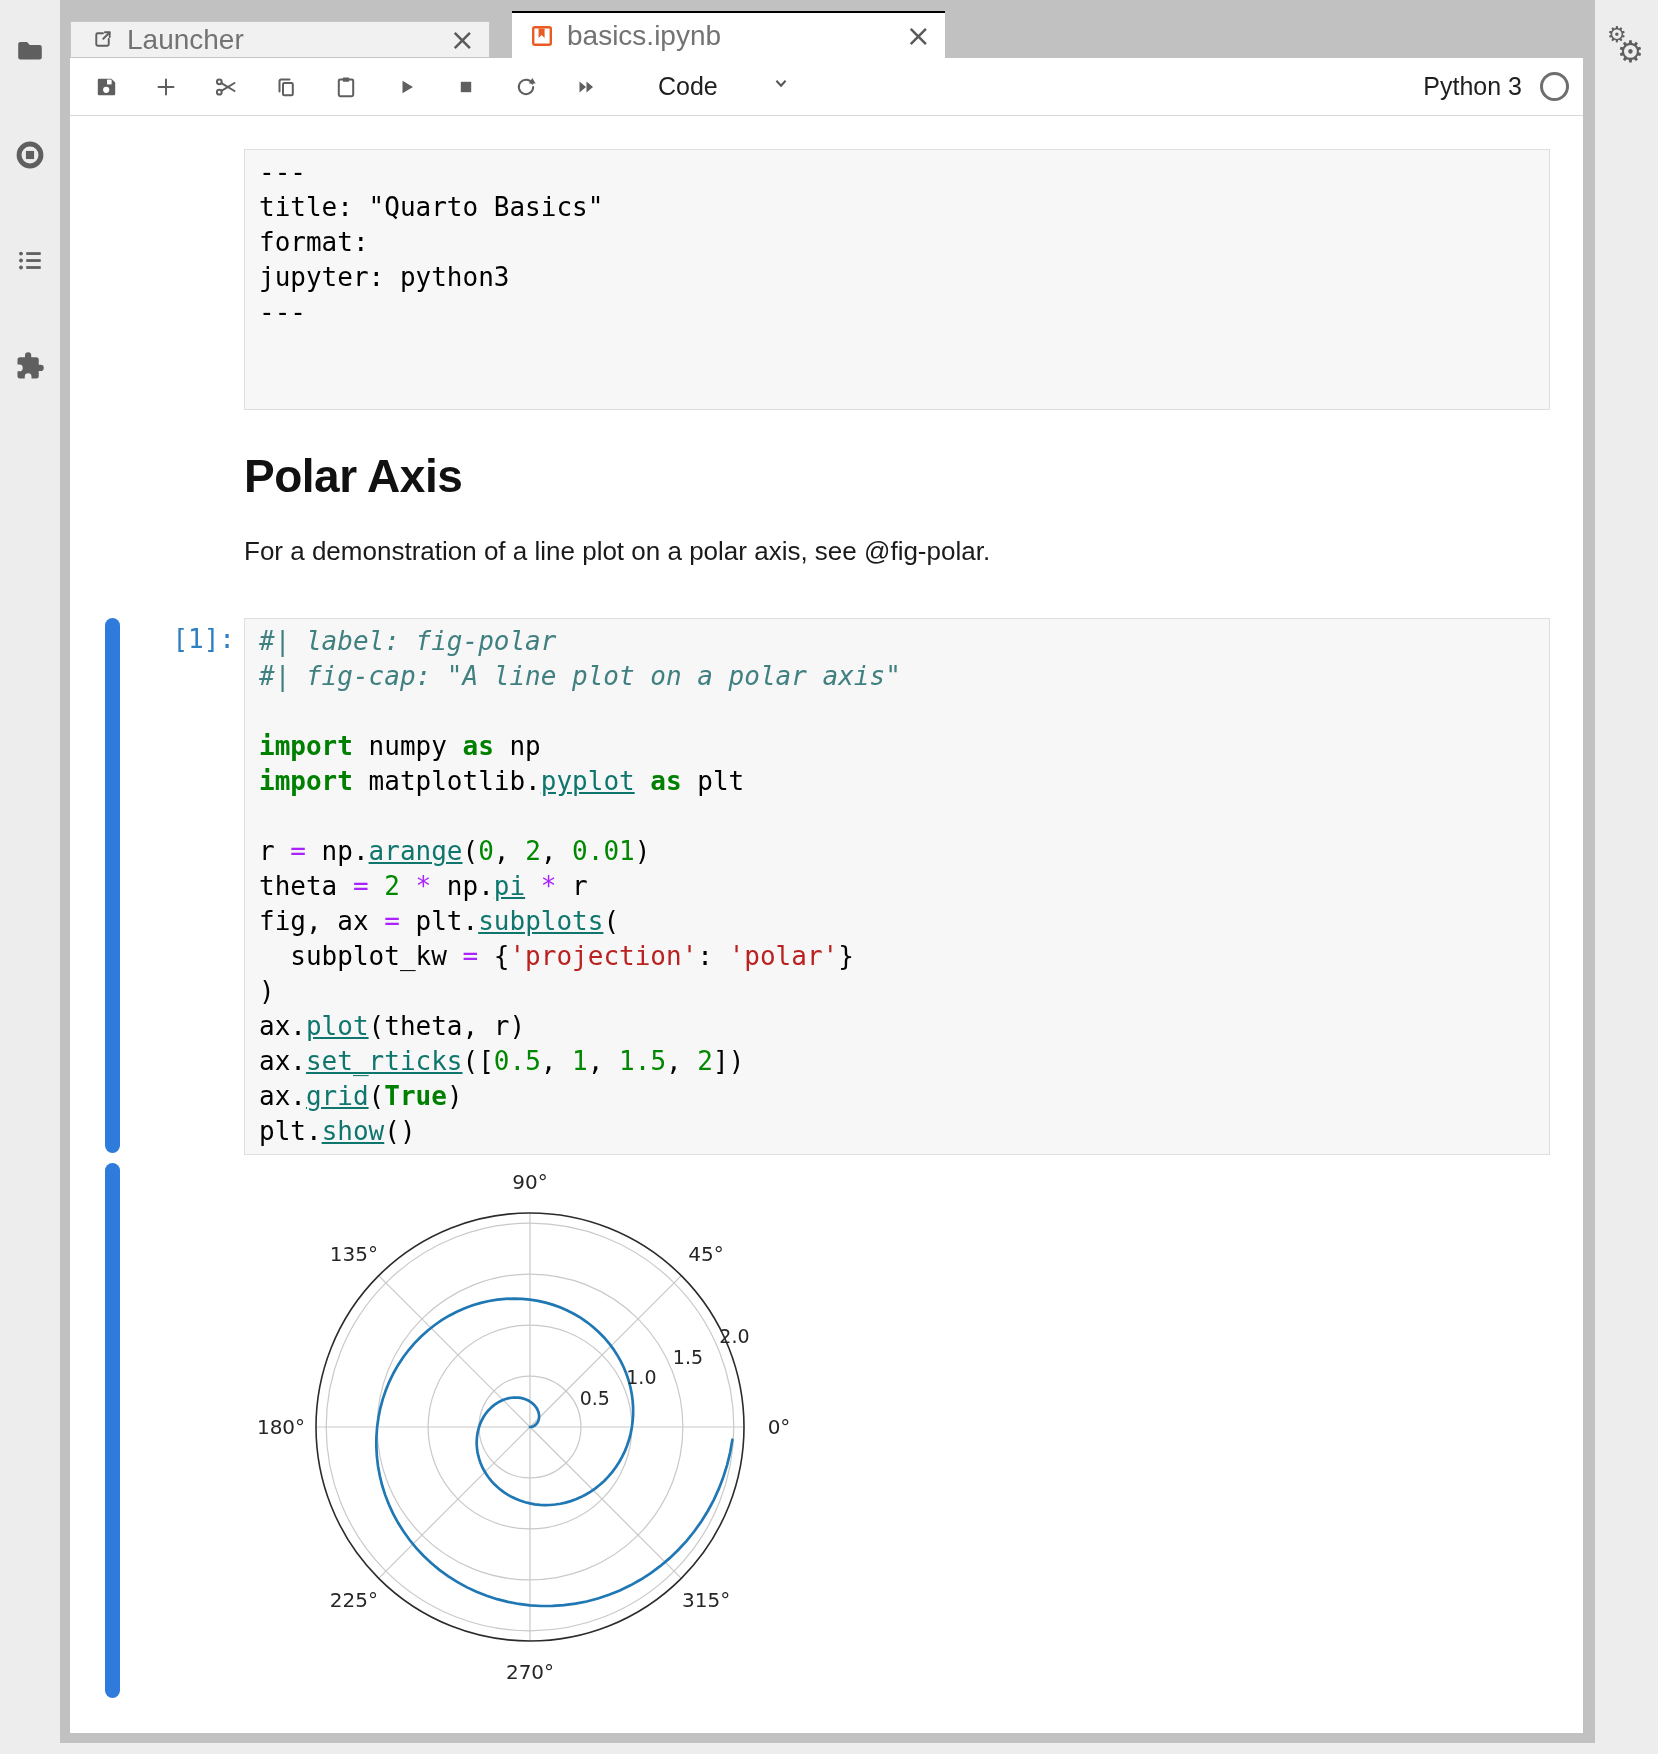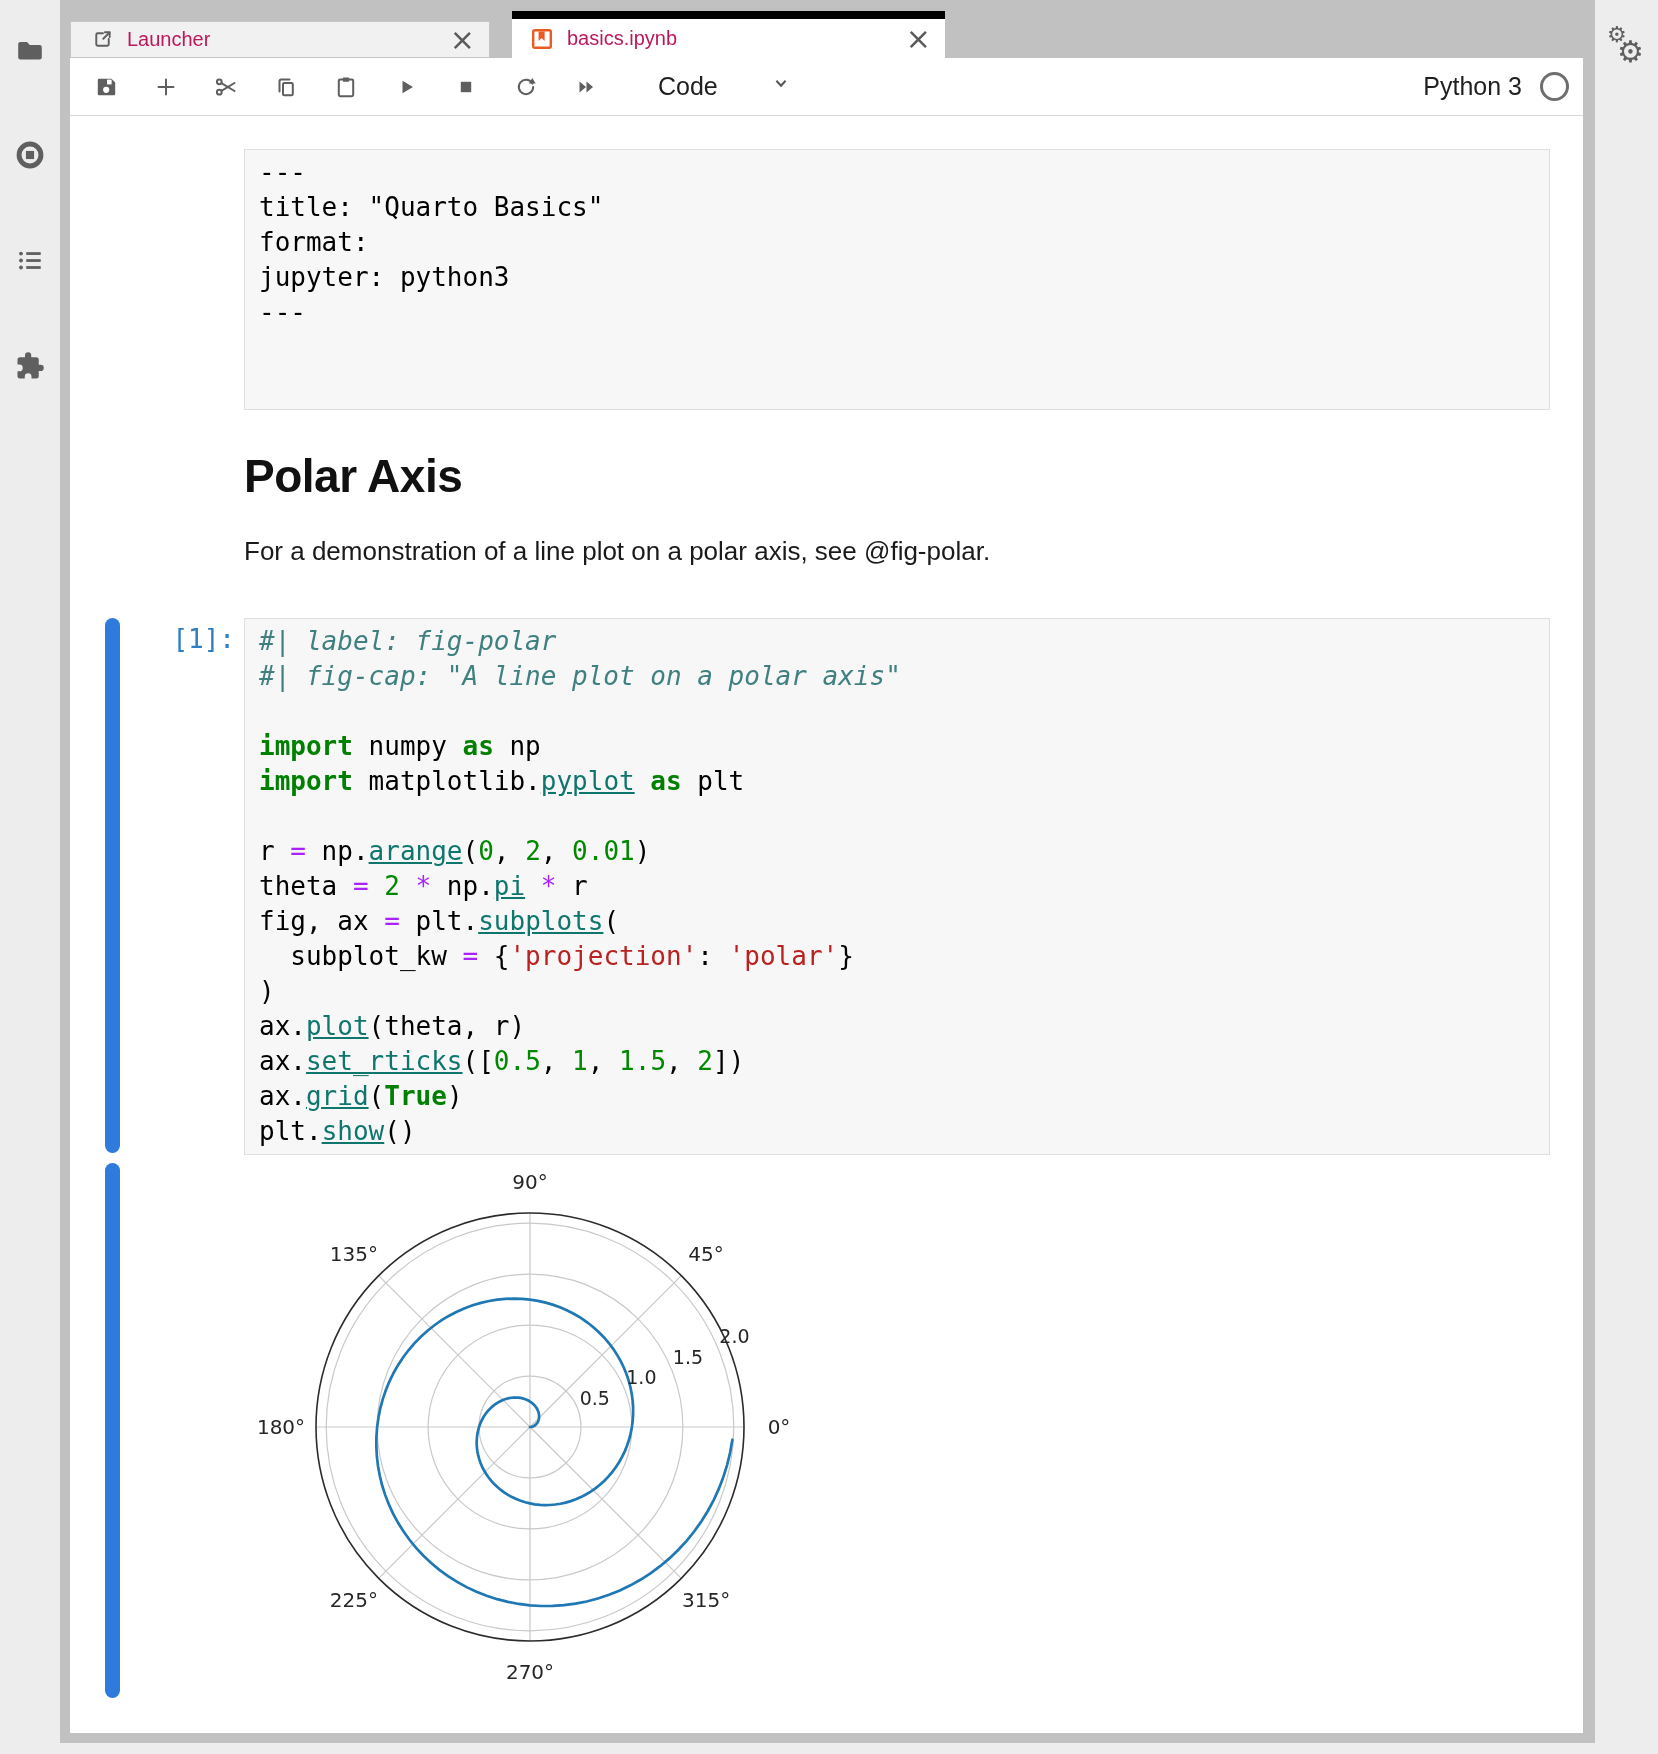--- a/index.html
+++ b/index.html
@@ -16,22 +16,22 @@
   .gears .g1 { position:absolute; left:0; top:0; font-size:22px; font-family:"DejaVu Sans", sans-serif; }
   .gears .g2 { position:absolute; left:10px; top:12px; font-size:30px; font-family:"DejaVu Sans", sans-serif; }
   .status-bar { position:absolute; left:0; top:1743px; width:1658px; height:11px; background:#ededed; }
 
   
   .dock { position:absolute; left:60px; top:0; width:1535px; height:1743px; background:#c1c1c1; }
 
   
   .tab { position:absolute; display:flex; align-items:center; cursor:pointer; }
   .tab-launcher { left:10px; top:21px; width:420px; height:37px; background:#f1f1f1; border:1px solid #c5c5c5; padding:0 14px 0 20px; }
-  .tab-active { left:452px; top:11px; width:433px; height:47px; background:#ffffff; border-top:8px solid #000000; padding:0 14px 0 18px; }
-  .tab-label { font-size:20px; color:#be185d; margin-left:13px; white-space:nowrap; }
+  .tab-active { left:452px; top:11px; width:433px; height:47px; background:#ffffff; border-top:2px solid #000000; padding:0 14px 0 18px; }
+  .tab-label { font-size:28px; color:#737373; margin-left:13px; white-space:nowrap; }
   .tab-close { margin-left:auto; font-size:30px; line-height:30px; color:#5a5a5a; cursor:pointer; font-family:"DejaVu Sans", sans-serif; }
 
   
   .toolbar { position:absolute; left:10px; top:58px; width:1513px; height:58px; background:#fff; border-bottom:1px solid #d8d8d8; display:flex; align-items:center; padding:0 10px 0 24px; }
   .tb-btn { width:24px; height:24px; margin-right:36px; display:flex; align-items:center; justify-content:center; cursor:pointer; flex:none; }
   .tb-select { display:flex; align-items:flex-start; margin-left:24px; cursor:pointer; }
   .tb-select-label { font-size:25px; color:#1f1f1f; }
   .tb-caret { margin-left:52px; width:22px; height:22px; }
   .tb-spacer { flex:1; }
   .kernel-name { font-size:25px; color:#1f1f1f; margin-right:18px; cursor:pointer; white-space:nowrap; }

